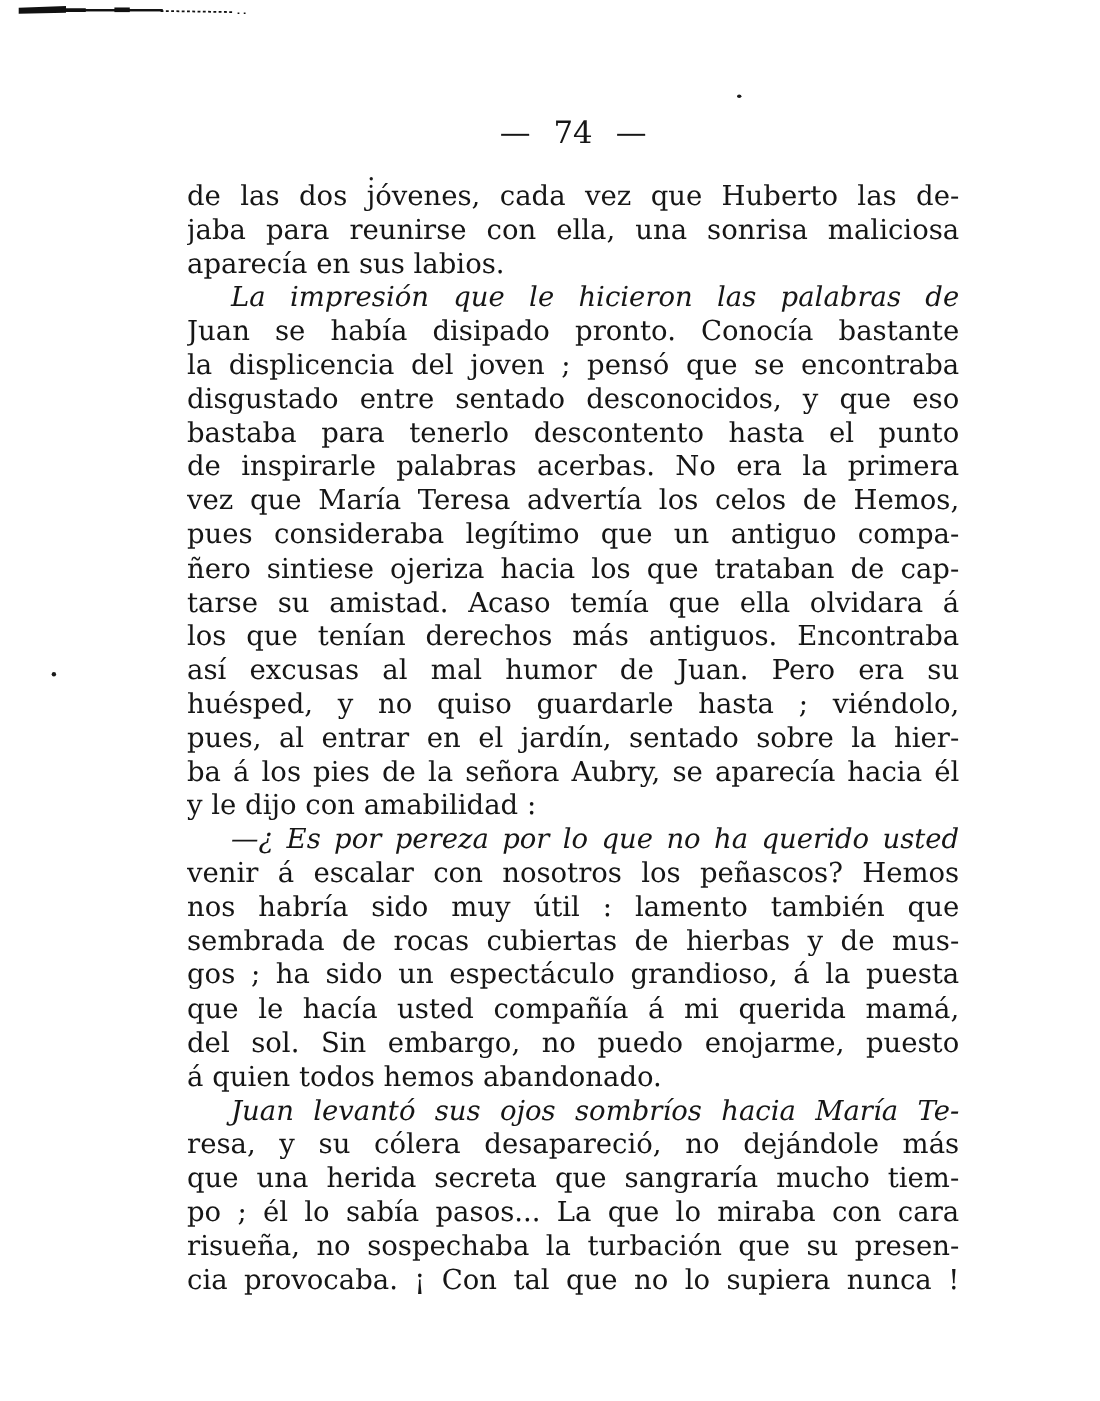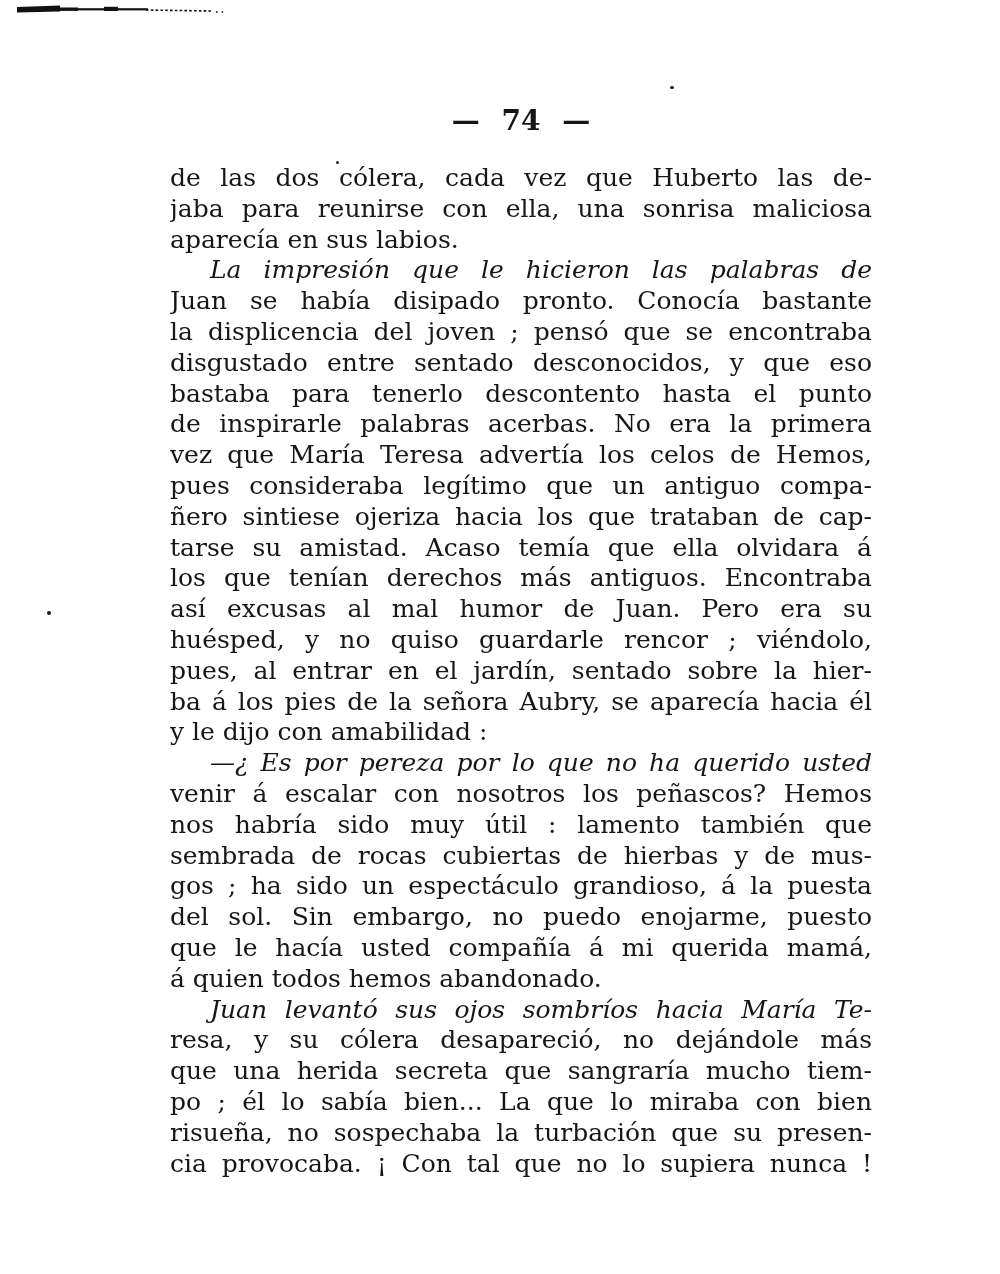--- a/index.html
+++ b/index.html
@@ -7,21 +7,21 @@
     position:relative;
     width:1000px;height:1274px;
     background:#ffffff;
     overflow:hidden;
     font-family:"DejaVu Serif", serif;
   }
   .page-number{
     position:absolute;
     left:170px;top:104px;width:702px;
     text-align:center;
-    font-size:28px;font-weight:bold;
+    font-size:28px;font-weight:normal;
     color:#161616;
     word-spacing:12px;
   }
   .text-block{
     position:absolute;
     left:170px;top:163px;width:702px;
     color:#161616;
   }
   .line{
     font-size:25px;
@@ -53,48 +53,48 @@
     <line x1="200" y1="10" x2="211" y2="10" stroke="#111" stroke-width="1.4" stroke-dasharray="1.6 4"></line>
   </svg>
 
   <div class="speck s1"></div>
   <div class="speck s2"></div>
   <div class="speck s3"></div>
 
   <div class="page-number">— 74 —</div>
 
   <div class="text-block">
-      <div class="line">de las dos cólera, cada vez que Huberto las de-</div>
+      <div class="line">de las dos jóvenes, cada vez que Huberto las de-</div>
       <div class="line">jaba para reunirse con ella, una sonrisa maliciosa</div>
       <div class="line noj">aparecía en sus labios.</div>
       <div class="line ind">La impresión que le hicieron las palabras de</div>
       <div class="line">Juan se había disipado pronto. Conocía bastante</div>
       <div class="line">la displicencia del joven ; pensó que se encontraba</div>
       <div class="line">disgustado entre sentado desconocidos, y que eso</div>
       <div class="line">bastaba para tenerlo descontento hasta el punto</div>
       <div class="line">de inspirarle palabras acerbas. No era la primera</div>
       <div class="line">vez que María Teresa advertía los celos de Hemos,</div>
       <div class="line">pues consideraba legítimo que un antiguo compa-</div>
       <div class="line">ñero sintiese ojeriza hacia los que trataban de cap-</div>
       <div class="line">tarse su amistad. Acaso temía que ella olvidara á</div>
       <div class="line">los que tenían derechos más antiguos. Encontraba</div>
       <div class="line">así excusas al mal humor de Juan. Pero era su</div>
-      <div class="line">huésped, y no quiso guardarle rencor ; viéndolo,</div>
+      <div class="line">huésped, y no quiso guardarle hasta ; viéndolo,</div>
       <div class="line">pues, al entrar en el jardín, sentado sobre la hier-</div>
       <div class="line">ba á los pies de la señora Aubry, se aparecía hacia él</div>
       <div class="line noj">y le dijo con amabilidad :</div>
       <div class="line ind">—¿ Es por pereza por lo que no ha querido usted</div>
       <div class="line">venir á escalar con nosotros los peñascos? Hemos</div>
       <div class="line">nos habría sido muy útil : lamento también que</div>
       <div class="line">sembrada de rocas cubiertas de hierbas y de mus-</div>
       <div class="line">gos ; ha sido un espectáculo grandioso, á la puesta</div>
+      <div class="line">que le hacía usted compañía á mi querida mamá,</div>
       <div class="line">del sol. Sin embargo, no puedo enojarme, puesto</div>
-      <div class="line">que le hacía usted compañía á mi querida mamá,</div>
       <div class="line noj">á quien todos hemos abandonado.</div>
       <div class="line ind">Juan levantó sus ojos sombríos hacia María Te-</div>
       <div class="line">resa, y su cólera desapareció, no dejándole más</div>
       <div class="line">que una herida secreta que sangraría mucho tiem-</div>
-      <div class="line">po ; él lo sabía bien... La que lo miraba con bien</div>
+      <div class="line">po ; él lo sabía pasos... La que lo miraba con cara</div>
       <div class="line">risueña, no sospechaba la turbación que su presen-</div>
       <div class="line">cia provocaba. ¡ Con tal que no lo supiera nunca !</div>
     </div>
 
 </div>
 
 </body></html>

